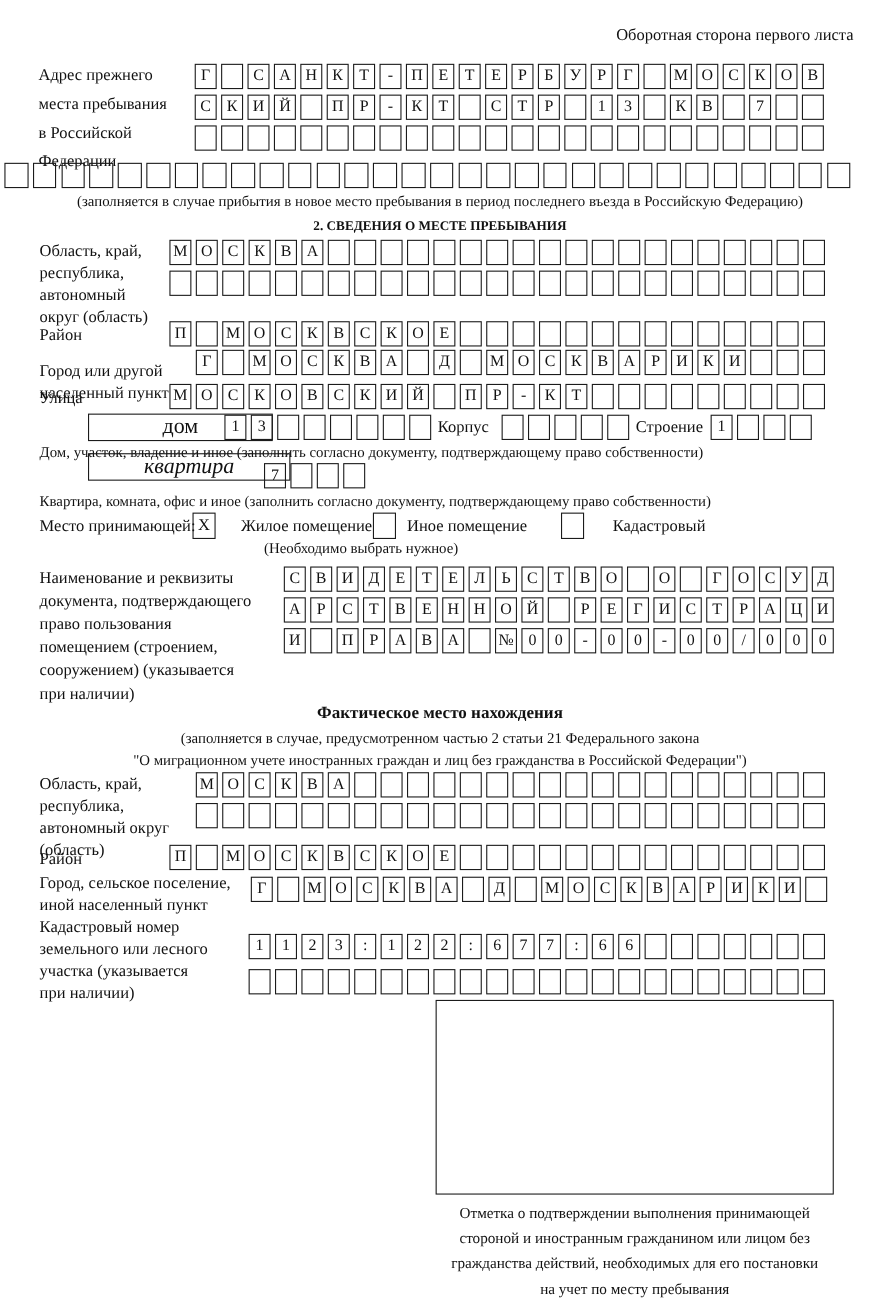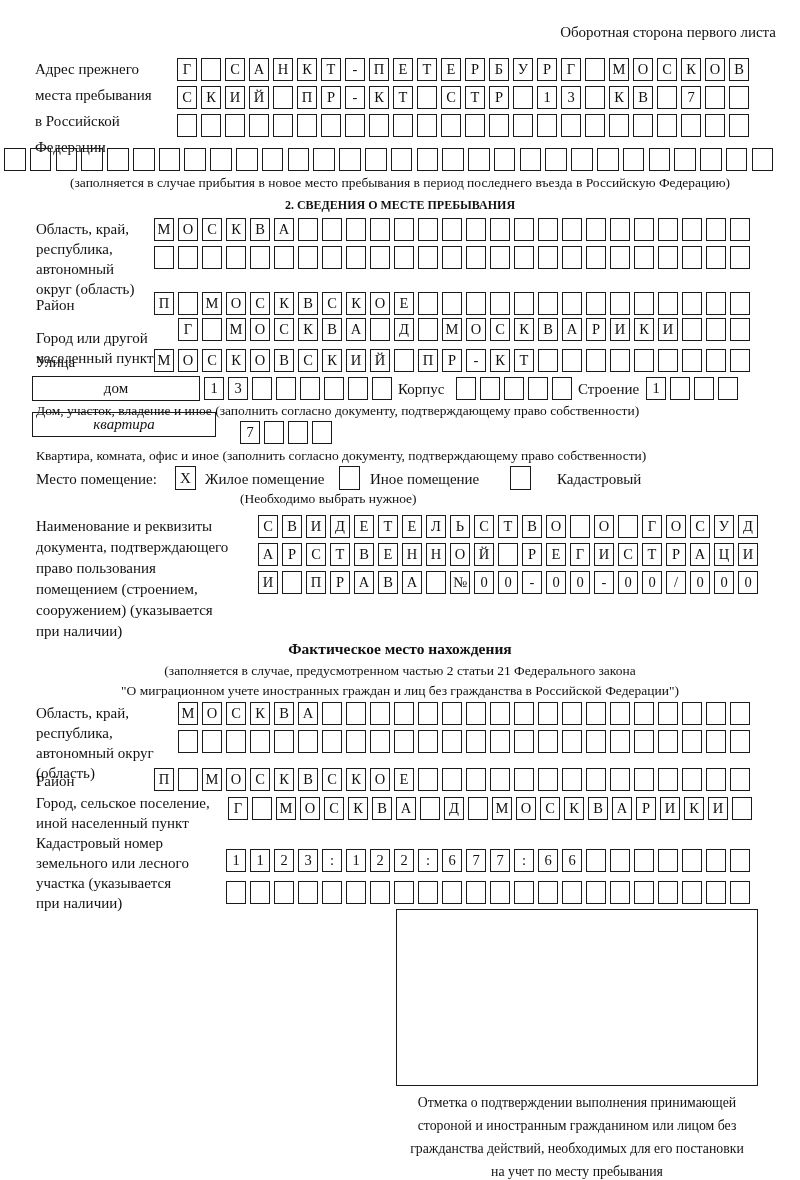--- a/index.html
+++ b/index.html
@@ -19,21 +19,21 @@
   .boxrow { display:flex; gap:4px; }
   .cell {
     flex:0 0 20px; width:20px; height:23px; box-sizing:border-box;
     border:1.6px solid #1b1b1b; display:flex; align-items:center; justify-content:center;
     font-size:14.5px; line-height:1;
   }
   .wide { gap:4.2px; }
   .wide .cell { flex:0 0 21.6px; width:21.6px; }
   .fieldbox {
     box-sizing:border-box; height:25px; border:1.6px solid #1b1b1b;
-    display:flex; align-items:center; justify-content:center; font-size:15px;
+    display:flex; align-items:center; justify-content:center; font-size:20px;margin-left:48px;
   }
   .cb {
     box-sizing:border-box; width:21px; height:24px; border:1.6px solid #1b1b1b;
     display:flex; align-items:center; justify-content:center; font-size:15px;
   }
   .rect { box-sizing:border-box; border:1.6px solid #1b1b1b; background:#fff; }
   .notewrap { text-align:center; white-space:pre-line; }
 </style>
 </head>
 <body>
@@ -336,23 +336,23 @@
 
   <div class="abs fieldbox" style="left:32px; top:412px; width:184px;font-style:italic;">квартира</div>
   <div class="abs boxrow" style="left:240px; top:421px;">
       <span class="cell">7</span>
       <span class="cell"></span>
       <span class="cell"></span>
       <span class="cell"></span>
     </div>
   <div class="abs cap" style="left:36px; top:448px;">Квартира, комната, офис и иное (заполнить согласно документу, подтверждающему право собственности)</div>
 
-  <div class="abs lbl" style="left:36px; top:469px;">Место помещение:</div>
+  <div class="abs lbl" style="left:36px; top:469px;">Место принимающей:</div>
   <div class="abs cb" style="left:175px; top:466px;">X</div>
-  <div class="abs lbl" style="left:205px; top:469px;">Жилое помещение</div>
+  <div class="abs lbl" style="left:219px; top:469px;">Жилое помещение</div>
   <div class="abs cb" style="left:339px; top:466px;"></div>
   <div class="abs lbl" style="left:370px; top:469px;">Иное помещение</div>
   <div class="abs cb" style="left:510px; top:466px;"></div>
   <div class="abs lbl" style="left:557px; top:469px;">Кадастровый</div>
   <div class="abs cap" style="left:240px; top:491px;">(Необходимо выбрать нужное)</div>
 
   <div class="abs lbl lh21" style="left:36px; top:516px; width:225px;">Наименование и реквизиты
 документа, подтверждающего
 право пользования
 помещением (строением,

